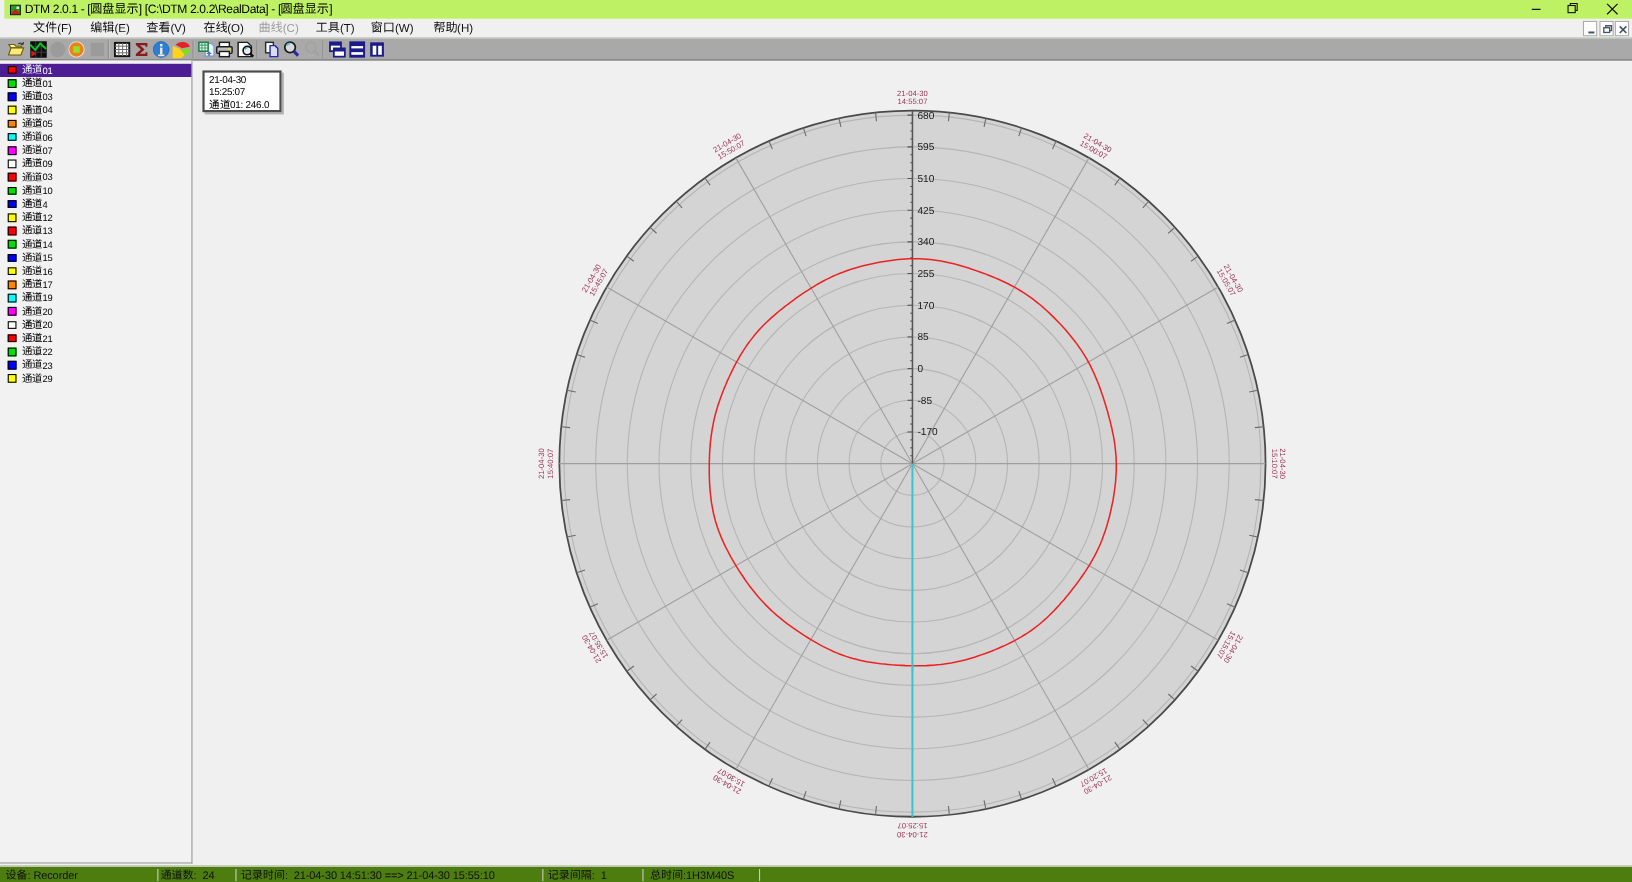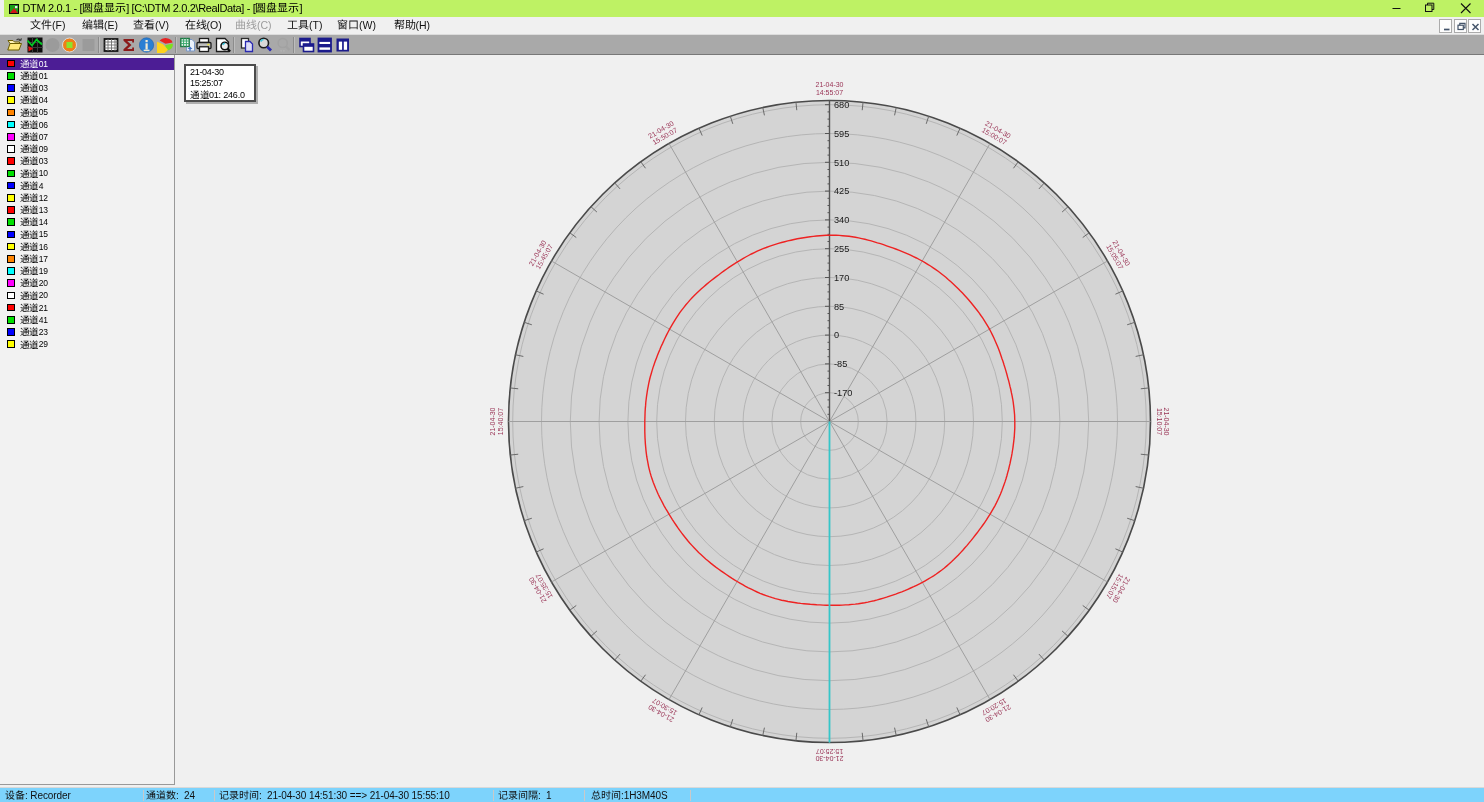--- a/index.html
+++ b/index.html
@@ -14,21 +14,21 @@
 .tbi{position:absolute;top:2px}
 .tsep{position:absolute;top:2px;width:2px;height:16px;background:#8c8c8c;border-right:1px solid #bdbdbd}
 #panel{position:absolute;left:0;top:55px;width:175px;height:730px;background:#f2f2f2;border-right:1px solid #999;border-bottom:1px solid #999}
 #panel .row{height:12.21px;display:flex;align-items:center;font-size:9.5px;color:#000;padding-left:7px}
 #panel .row .num{font-size:8.5px;letter-spacing:-0.2px}
 #panel .row:first-child{margin-top:2.5px}
 .sq{width:8.2px;height:7.6px;border:1px solid #000;margin-right:4.5px;flex:none}
 #panel .row.sel{background:#4c1d95;color:#fff}
 .tip{position:absolute;left:184px;top:63.5px;width:72px;height:38px;background:#fff;border:2px solid #4c4c4c;box-shadow:2px 2px 0 rgba(140,140,140,.65);font-size:9px;letter-spacing:-0.3px;line-height:11.3px;padding:1.5px 0 0 4px;color:#000}
 .tip .k{letter-spacing:0}
-#status{position:absolute;left:0;top:787px;width:1484px;height:15px;background:#7dd3fc;border-top:1px solid #d9d9d9;font-size:10px;color:#111}
+#status{position:absolute;left:0;top:787px;width:1484px;height:15px;background:#4d7c0f;border-top:1px solid #d9d9d9;font-size:10px;color:#111}
 .st{position:absolute;top:2px;white-space:pre}
 .st .num{font-size:10px;letter-spacing:-0.1px}
 .ssep{position:absolute;top:2px;width:1px;height:11px;background:#c9c9c9}
 </style></head><body>
 <svg width="0" height="0" style="position:absolute">
     <symbol id="u5706" viewBox="0 0 1000 1000">
       <path fill="currentColor" transform="translate(0,880) scale(1,-1)" d="M337 631H656V555H337ZM271 684V502H727V684ZM470 352V294C470 236 449 154 182 103C197 88 215 62 223 46C503 111 537 212 537 291V352ZM521 161C601 126 707 74 761 42L792 97C736 128 629 177 551 210ZM246 442V183H314V383H681V188H751V442ZM81 799V-79H154V-41H844V-79H919V799ZM154 21V736H844V21Z"></path>
     </symbol>
     <symbol id="u76D8" viewBox="0 0 1000 1000">
       <path fill="currentColor" transform="translate(0,880) scale(1,-1)" d="M390 426C446 397 516 352 550 320L588 368C554 400 483 442 428 469ZM464 850C457 826 444 793 431 765H212V589L211 550H51V484H201C186 423 151 361 74 312C90 302 118 274 129 259C221 319 261 402 277 484H741V367C741 356 737 352 723 352C710 351 664 351 616 352C627 334 637 307 640 288C708 288 752 288 779 299C807 310 816 330 816 366V484H956V550H816V765H512L545 834ZM397 647C450 621 514 580 545 550H286L287 588V703H741V550H547L585 596C552 627 487 666 434 690ZM158 261V15H45V-52H955V15H843V261ZM228 15V200H362V15ZM431 15V200H565V15ZM635 15V200H770V15Z"></path>
@@ -497,21 +497,21 @@
         </svg></span>
       <span class="num">21</span>
     </div>
     <div class="row">
       <span class="sq" style="background:#00e000"></span>
       <span><svg class="k" style="width:9.5px;height:9.5px" viewBox="0 0 1000 1000">
           <use href="#u901A"></use>
         </svg><svg class="k" style="width:9.5px;height:9.5px" viewBox="0 0 1000 1000">
           <use href="#u9053"></use>
         </svg></span>
-      <span class="num">41</span>
+      <span class="num">22</span>
     </div>
     <div class="row">
       <span class="sq" style="background:#0000ff"></span>
       <span><svg class="k" style="width:9.5px;height:9.5px" viewBox="0 0 1000 1000">
           <use href="#u901A"></use>
         </svg><svg class="k" style="width:9.5px;height:9.5px" viewBox="0 0 1000 1000">
           <use href="#u9053"></use>
         </svg></span>
       <span class="num">23</span>
     </div>

